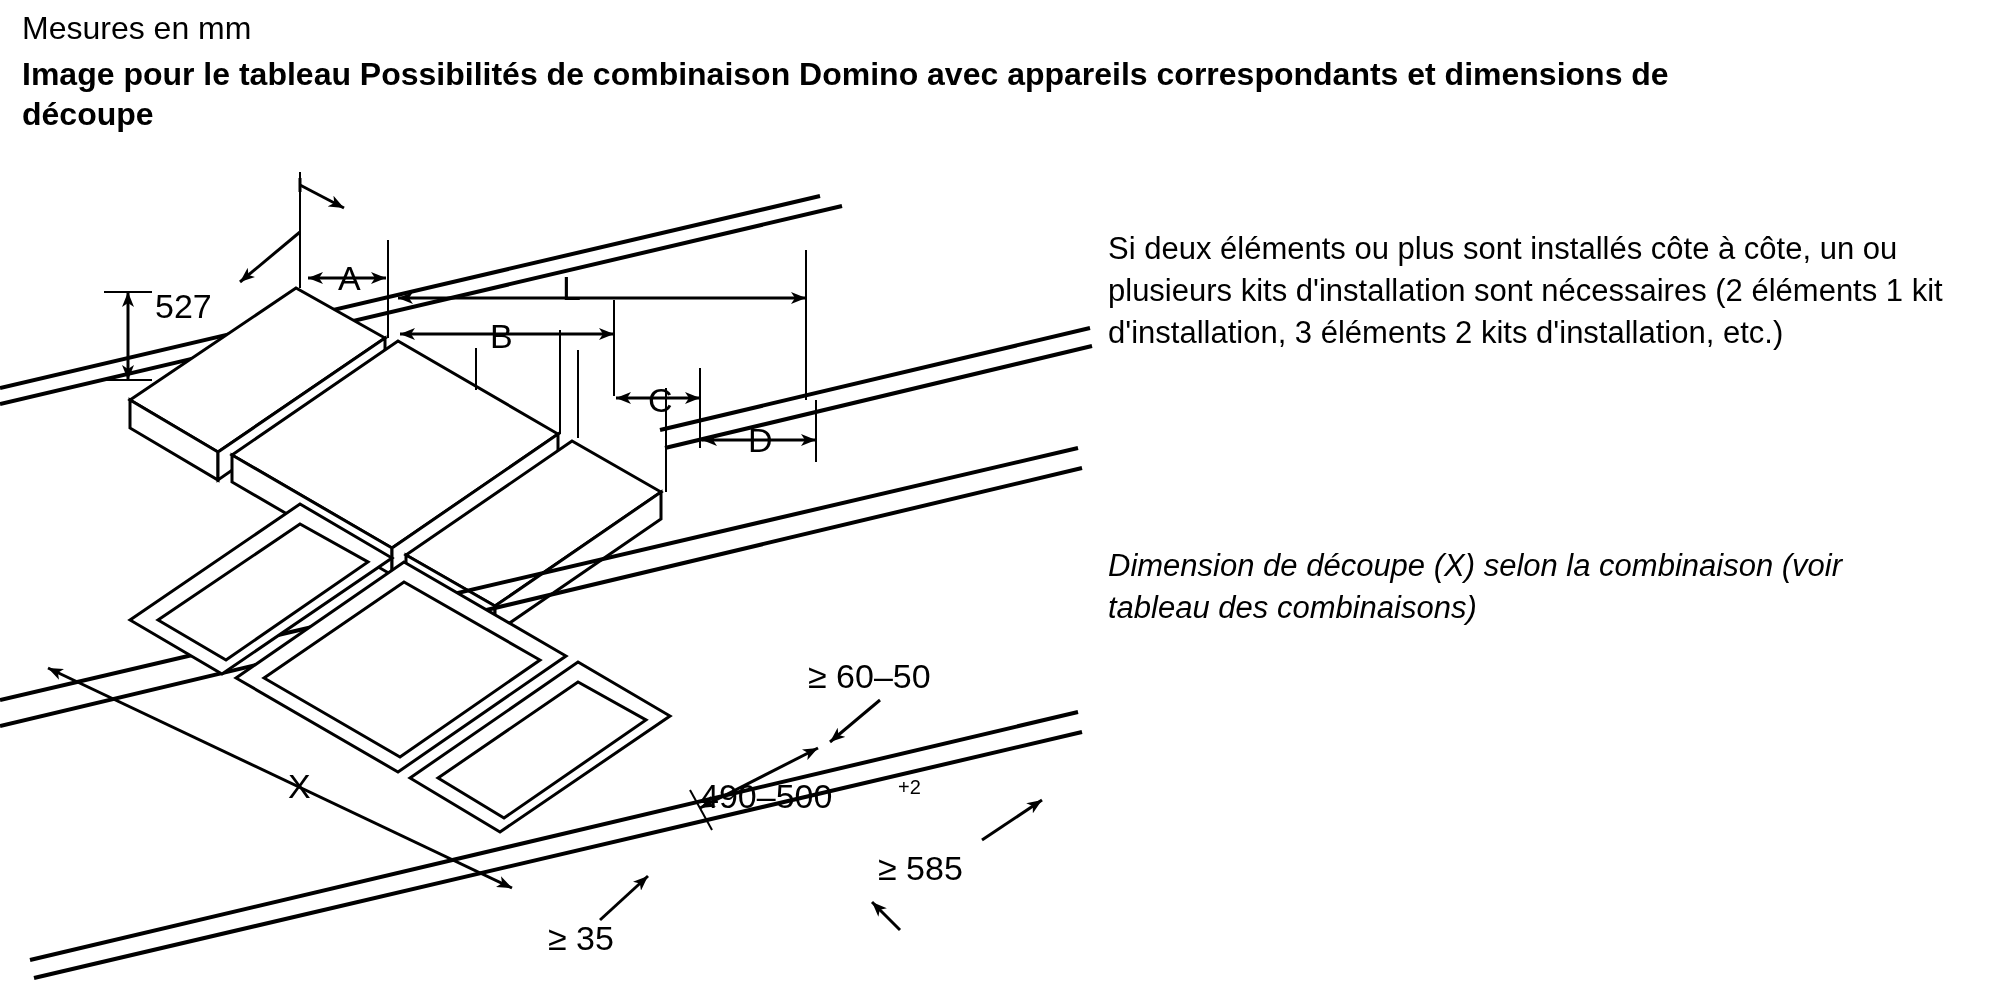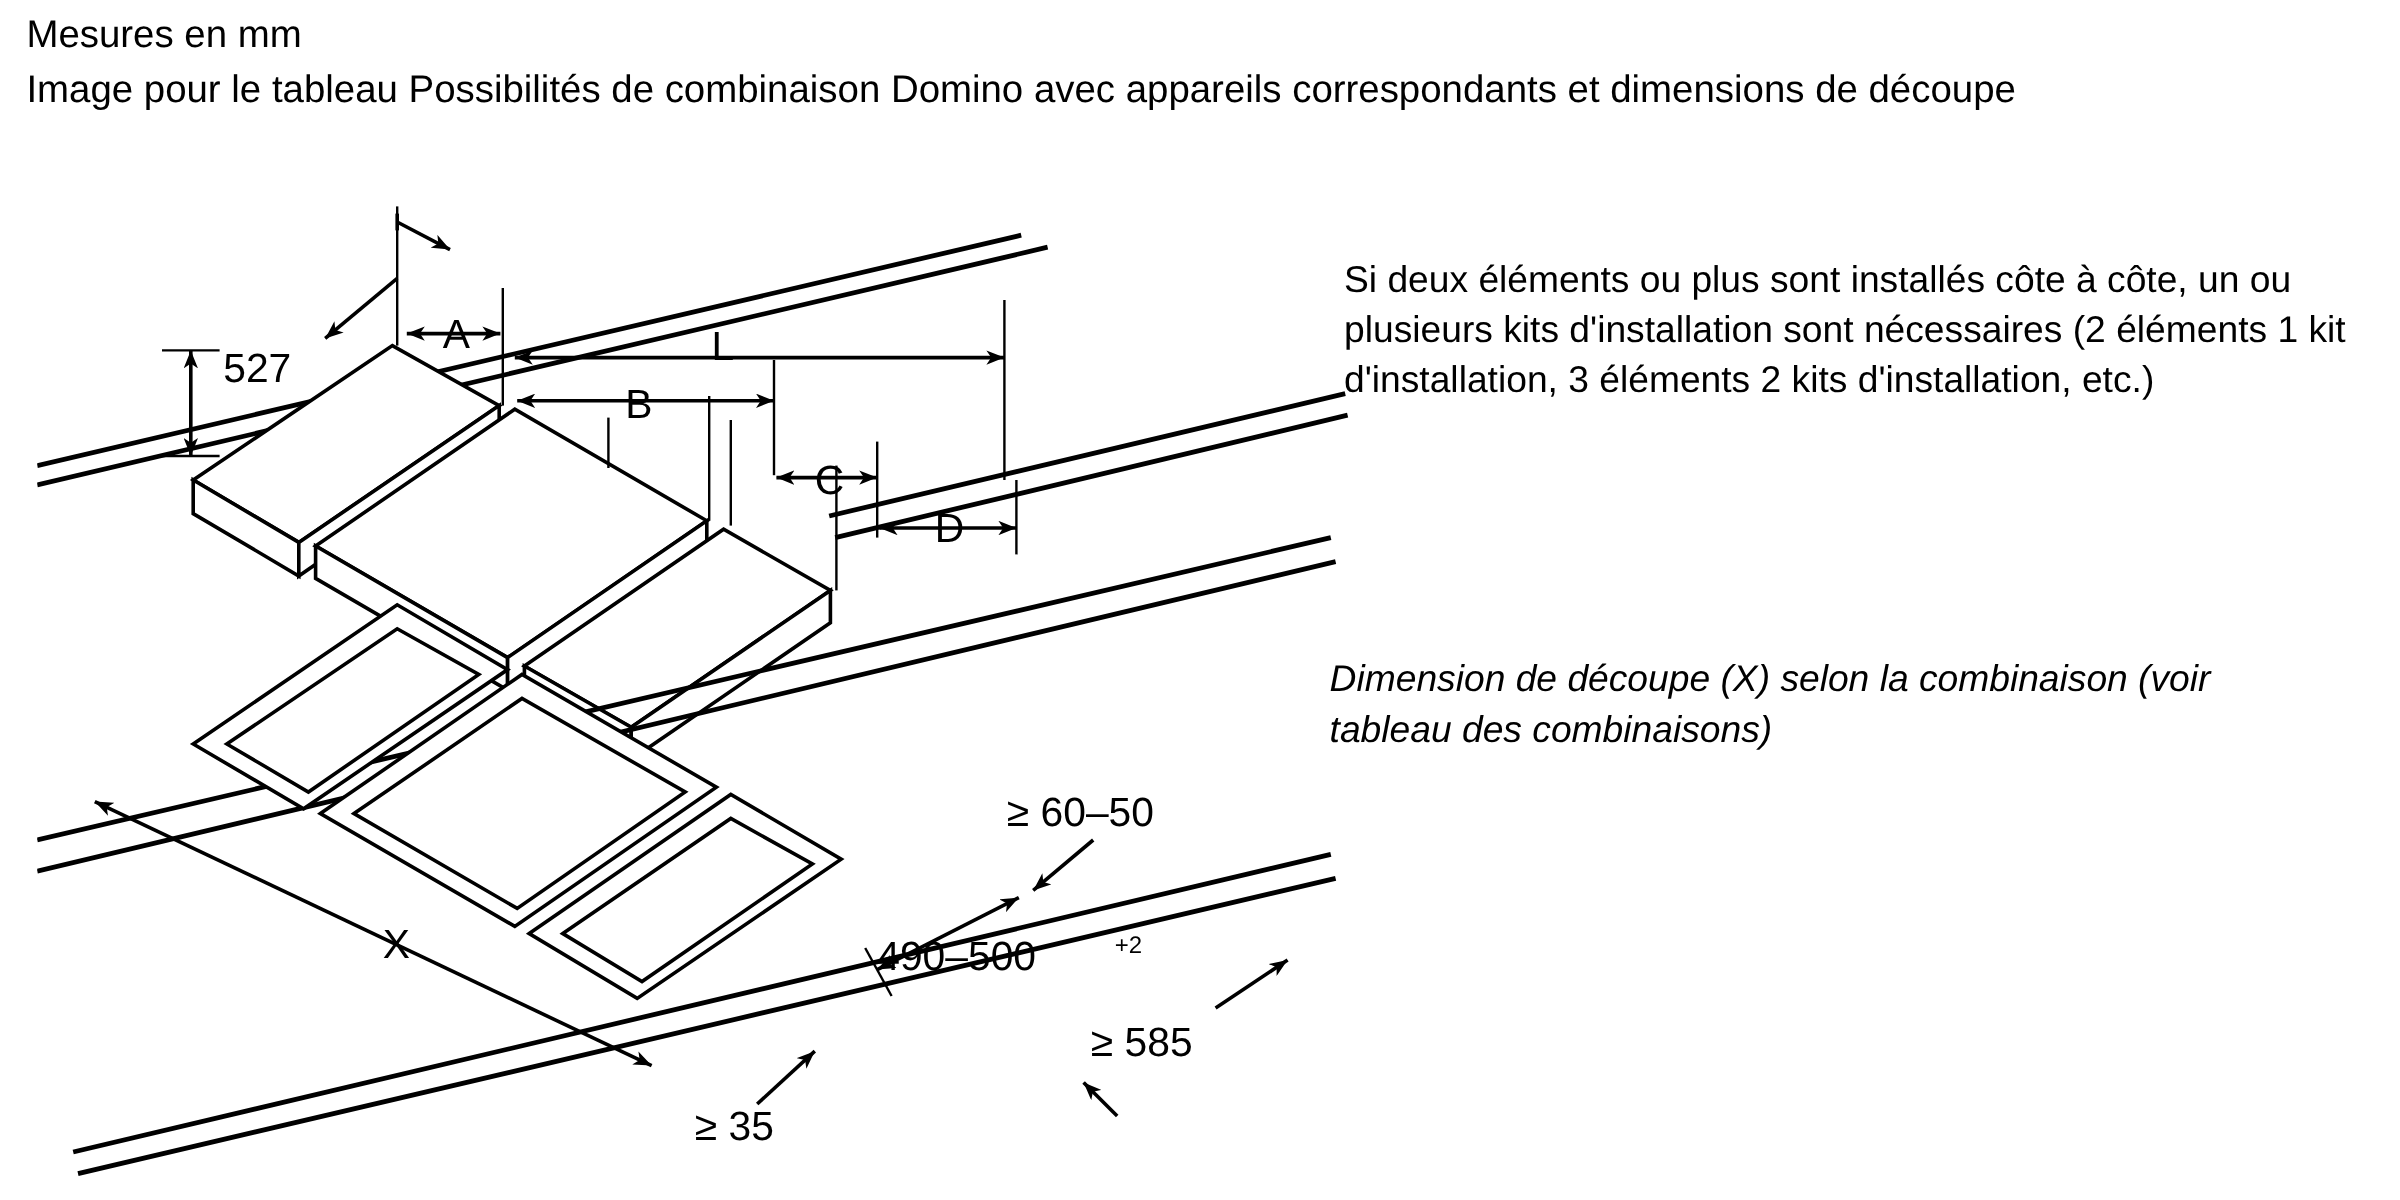--- a/index.html
+++ b/index.html
@@ -31,56 +31,54 @@
   .units-line {
     font-size: 32px;
     line-height: 40px;
     font-weight: 400;
     color: #000;
     white-space: pre;
   }
   .title-line {
     font-size: 32px;
     line-height: 40px;
-    font-weight: normal;
+    font-weight: bold;
     color: #000;
     margin-top: 6px;
     max-width: 1700px;
   }
 
   
   .note {
     position: absolute;
     font-size: 31px;
     line-height: 42px;
     font-weight: 400;
     color: #000;
     white-space: pre-wrap;
   }
   #note-kits {
     left: 1108px;
-    top: 212px;
+    top: 228px;
     width: 860px;
-    margin-left: 12px;
   }
   #note-cutout {
     left: 1108px;
     top: 545px;
     width: 800px;
     font-style: italic;
   }
 
   
   #drawing {
     position: absolute;
     left: 0;
     top: 0;
     width: 1100px;
     height: 1000px;
-    margin-left: 31px;
   }
   svg { display: block; }
 
   .lbl {
     font-family: "Liberation Sans", sans-serif;
     font-size: 34px;
     fill: #000;
   }
   .lbl-sup {
     font-family: "Liberation Sans", sans-serif;

